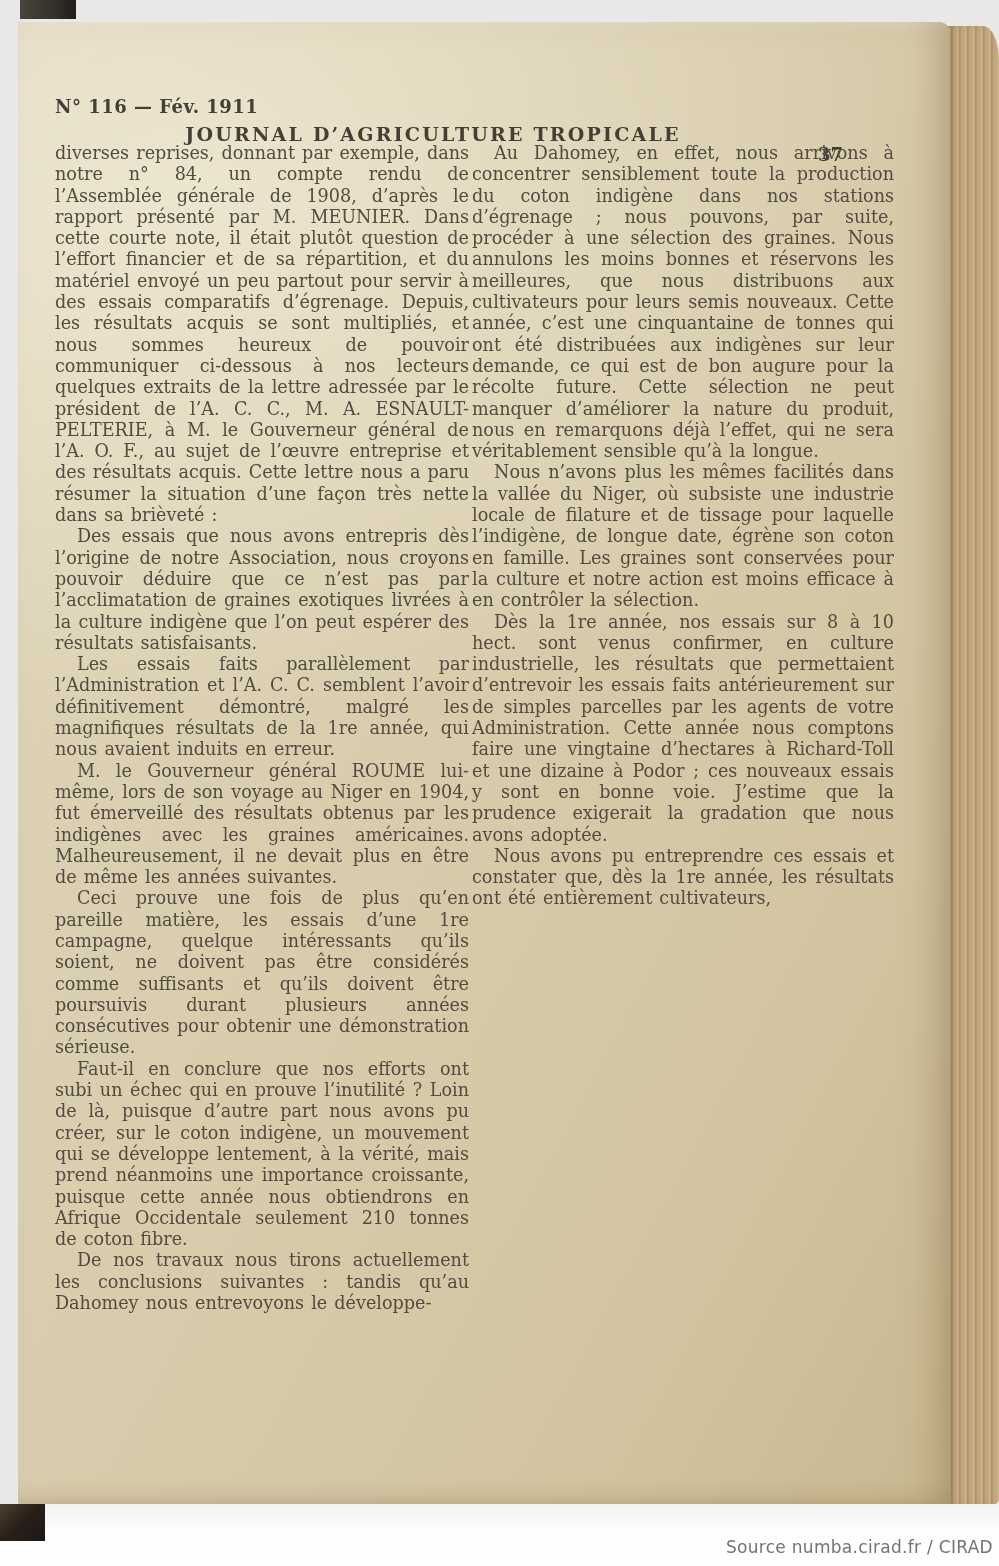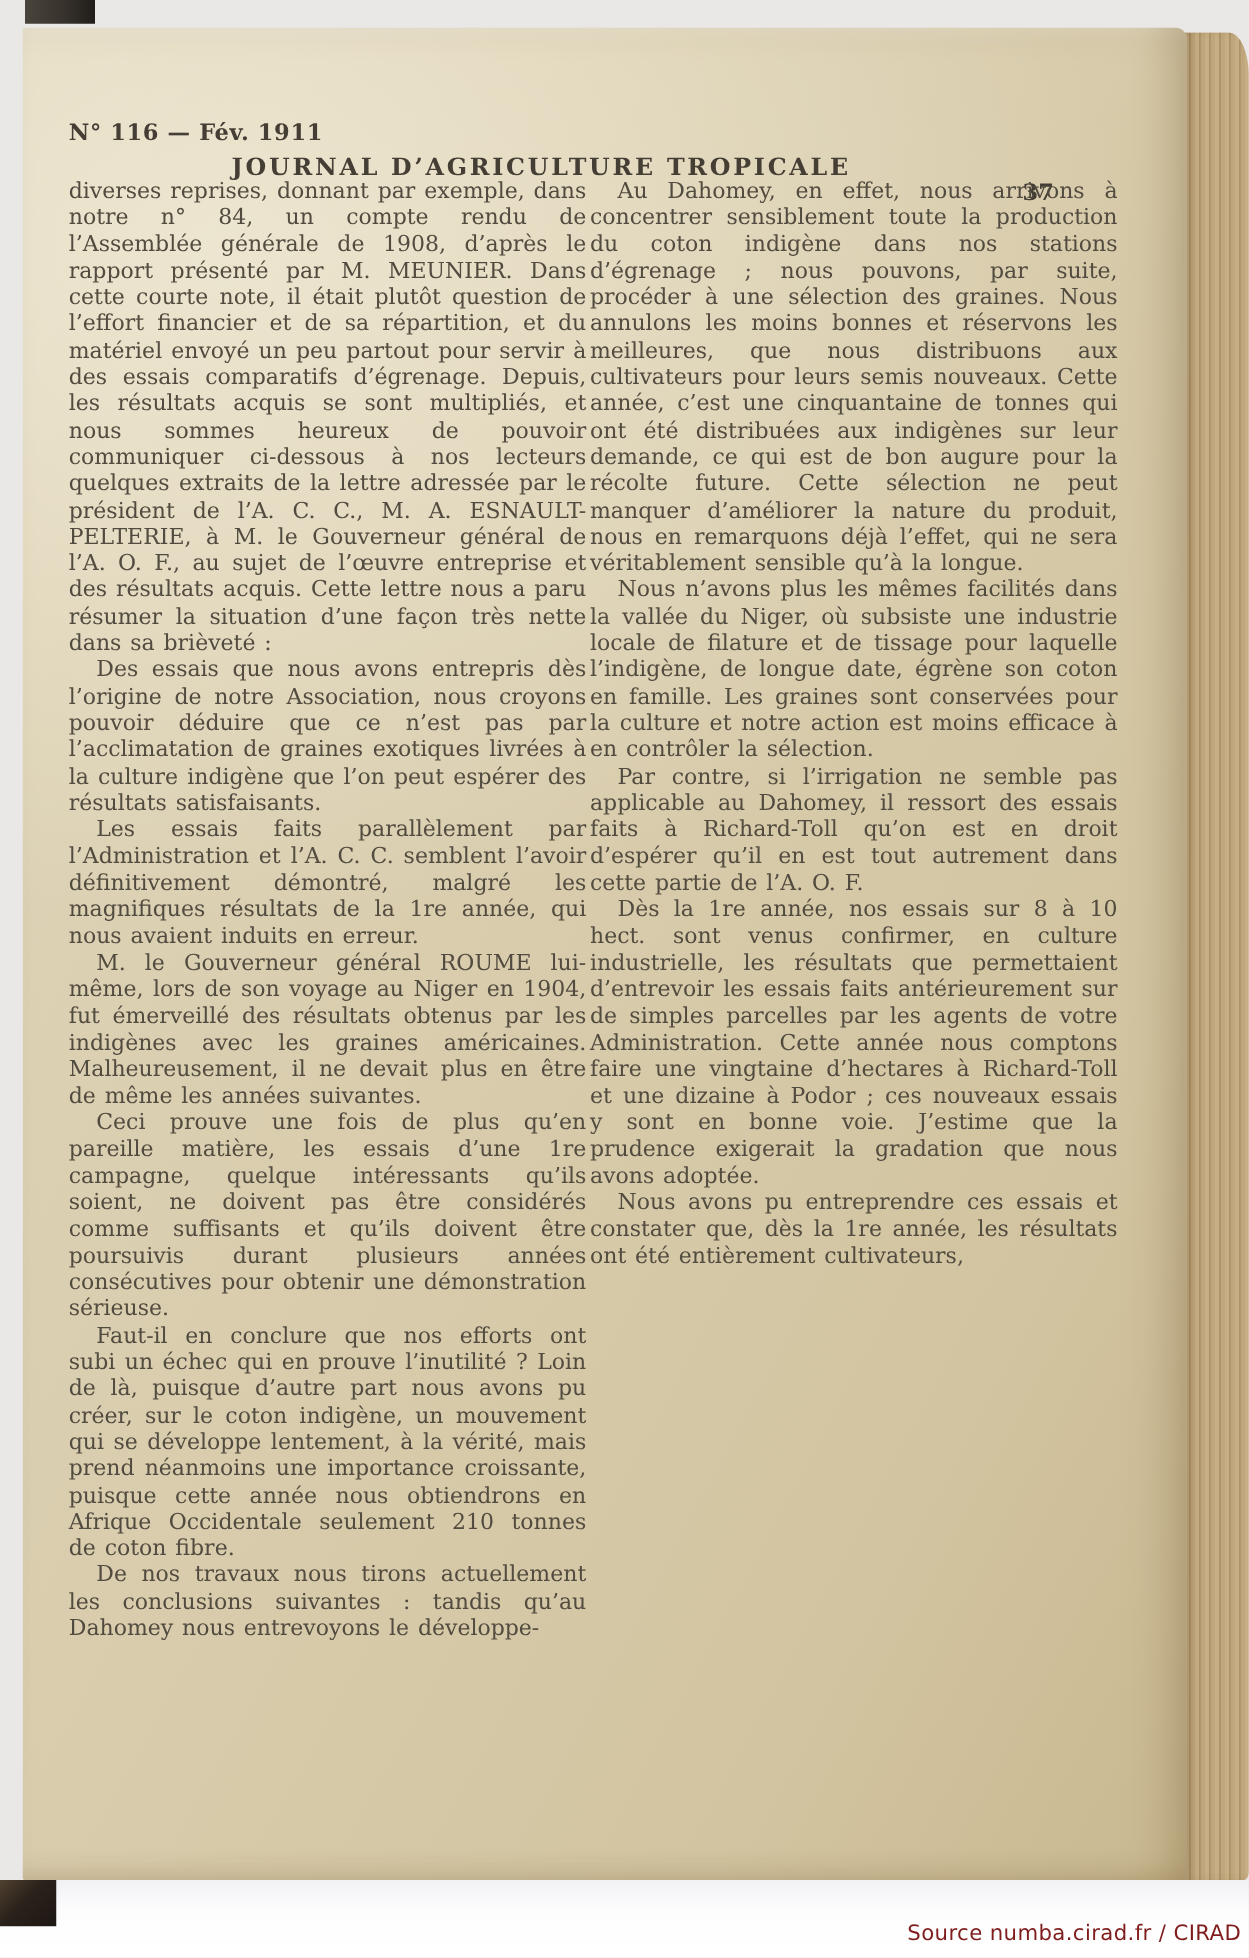--- a/index.html
+++ b/index.html
@@ -51,21 +51,21 @@
   .col-left{left:17px;width:414px;}
   .col-right{left:434px;width:422px;}
   .col p{
     margin:0;font-size:17.6px;line-height:21.3px;color:#524b3f;
     word-spacing:1.5px;
   }
   .col p.indent{text-indent:22px;}
   .source-attribution{
     position:absolute;right:6px;top:1537px;
     font-family:"DejaVu Sans", sans-serif;
-    font-size:17px;color:#7f1d1d;letter-spacing:.3px;text-align:center;
+    font-size:17px;color:#737373;letter-spacing:.3px;text-align:center;
   }
 </style>
 </head>
 <body>
 
 <div class="bottom-strip"></div>
 <div class="corner-dark-top"></div>
 <div class="corner-dark-bottom"></div>
 <div class="page-edges"></div>
 
@@ -83,20 +83,19 @@
     <p class="indent">Les essais faits parallèlement par l’Administration et l’A. C. C. semblent l’avoir définitivement démontré, malgré les magnifiques résultats de la 1re année, qui nous avaient induits en erreur.</p>
     <p class="indent">M. le Gouverneur général ROUME lui-même, lors de son voyage au Niger en 1904, fut émerveillé des résultats obtenus par les indigènes avec les graines américaines. Malheureusement, il ne devait plus en être de même les années suivantes.</p>
     <p class="indent">Ceci prouve une fois de plus qu’en pareille matière, les essais d’une 1re campagne, quelque intéressants qu’ils soient, ne doivent pas être considérés comme suffisants et qu’ils doivent être poursuivis durant plusieurs années consécutives pour obtenir une démonstration sérieuse.</p>
     <p class="indent">Faut-il en conclure que nos efforts ont subi un échec qui en prouve l’inutilité ? Loin de là, puisque d’autre part nous avons pu créer, sur le coton indigène, un mouvement qui se développe lentement, à la vérité, mais prend néanmoins une importance croissante, puisque cette année nous obtiendrons en Afrique Occidentale seulement 210 tonnes de coton fibre.</p>
     <p class="indent">De nos travaux nous tirons actuellement les conclusions suivantes : tandis qu’au Dahomey nous entrevoyons le développe-</p>
   </div>
 
   <div class="col col-right">
     <p class="indent">Au Dahomey, en effet, nous arrivons à concentrer sensiblement toute la production du coton indigène dans nos stations d’égrenage ; nous pouvons, par suite, procéder à une sélection des graines. Nous annulons les moins bonnes et réservons les meilleures, que nous distribuons aux cultivateurs pour leurs semis nouveaux. Cette année, c’est une cinquantaine de tonnes qui ont été distribuées aux indigènes sur leur demande, ce qui est de bon augure pour la récolte future. Cette sélection ne peut manquer d’améliorer la nature du produit, nous en remarquons déjà l’effet, qui ne sera véritablement sensible qu’à la longue.</p>
     <p class="indent">Nous n’avons plus les mêmes facilités dans la vallée du Niger, où subsiste une industrie locale de filature et de tissage pour laquelle l’indigène, de longue date, égrène son coton en famille. Les graines sont conservées pour la culture et notre action est moins efficace à en contrôler la sélection.</p>
-    <p class="indent">Par contre, si l’irrigation ne semble pas applicable au Dahomey, il ressort des essais faits à Richard-Toll qu’on est en droit d’espérer qu’il en est tout autrement dans cette partie de l’A. O. F.</p>
     <p class="indent">Dès la 1re année, nos essais sur 8 à 10 hect. sont venus confirmer, en culture industrielle, les résultats que permettaient d’entrevoir les essais faits antérieurement sur de simples parcelles par les agents de votre Administration. Cette année nous comptons faire une vingtaine d’hectares à Richard-Toll et une dizaine à Podor ; ces nouveaux essais y sont en bonne voie. J’estime que la prudence exigerait la gradation que nous avons adoptée.</p>
     <p class="indent">Nous avons pu entreprendre ces essais et constater que, dès la 1re année, les résultats ont été entièrement cultivateurs,</p>
   </div>
 
 </div>
 
 <div class="source-attribution">Source numba.cirad.fr / CIRAD</div>
 
 </body></html>

